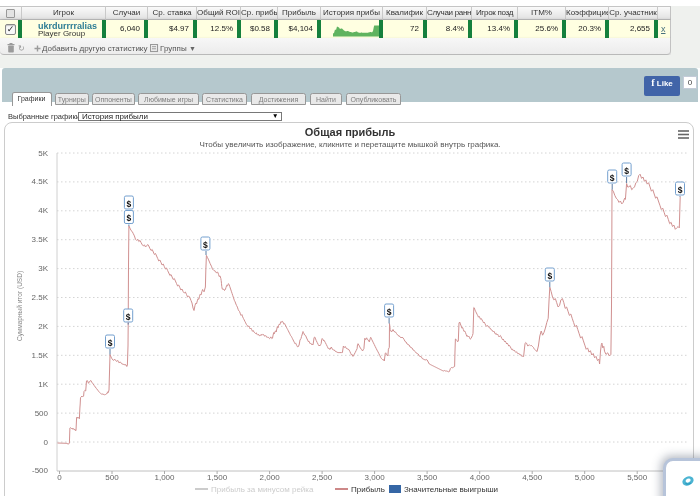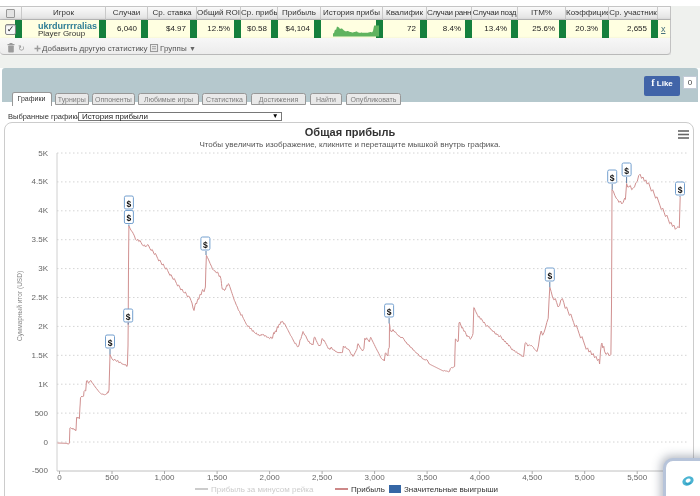--- a/index.html
+++ b/index.html
@@ -8,21 +8,21 @@
   .abs{position:absolute;}
   
   #thead{position:absolute;left:0;top:0;width:671px;height:14px;
          background:linear-gradient(#fafafa,#e2e2e2);
          border-top:1px solid #c5c5c5;border-bottom:1px solid #bfbfbf;border-right:1px solid #c2c2c2;box-sizing:border-box;
          box-shadow:1px 0 3px rgba(0,0,0,0.18);}
   .hc{position:absolute;top:0;height:14px;line-height:14px;font-size:8px;color:#333;
       text-align:center;border-right:1px solid #c9c9c9;box-sizing:border-box;overflow:hidden;white-space:nowrap;}
   #drow{position:absolute;left:0;top:14px;width:671px;height:18px;background:#ffffe1;box-shadow:1px 0 3px rgba(0,0,0,0.18);border-right:1px solid #c2c2c2;box-sizing:border-box;}
   .dc{position:absolute;top:14px;height:18px;font-size:8px;color:#222;text-align:right;
-      border-right:7px solid #15803d;box-sizing:border-box;line-height:18px;padding-right:4px;}
+      border-right:4px solid #15803d;box-sizing:border-box;line-height:18px;padding-right:4px;}
   #toolbar{position:absolute;left:0;top:32px;width:671px;height:17px;
            background:linear-gradient(#f7f7f7,#ececec);
            border-bottom:1px solid #b9b9b9;border-right:1px solid #c2c2c2;box-sizing:border-box;
            border-radius:0 0 4px 4px;box-shadow:1px 1px 3px rgba(0,0,0,0.18);}
   #gap{position:absolute;left:0;top:49px;width:700px;height:13px;background:#eff1ee;}
   
   #tealbar{position:absolute;left:2px;top:62px;width:696px;height:34px;background:#b5c8cd;
            border-radius:3px 3px 0 0;}
   #tealtitle{position:absolute;left:9px;top:5px;font-size:11px;font-weight:bold;color:#222;}
   
@@ -60,21 +60,21 @@
   <div class="hc" style="left:0px;width:22px;"></div>
   <div class="hc" style="left:22px;width:84px;">Игрок</div>
   <div class="hc" style="left:106px;width:42px;">Случаи</div>
   <div class="hc" style="left:148px;width:49px;">Ср. ставка</div>
   <div class="hc" style="left:197px;width:44px;">Общий ROI</div>
   <div class="hc" style="left:241px;width:37px;">Ср. прибы</div>
   <div class="hc" style="left:278px;width:43px;">Прибыль</div>
   <div class="hc" style="left:321px;width:62px;">История прибы</div>
   <div class="hc" style="left:383px;width:44px;">Квалифик</div>
   <div class="hc" style="left:427px;width:45px;letter-spacing:-0.3px;">Случаи ранн</div>
-  <div class="hc" style="left:472px;width:46px;letter-spacing:-0.3px;">Случаи позд</div>
+  <div class="hc" style="left:472px;width:46px;letter-spacing:-0.3px;">Игрок позд</div>
   <div class="hc" style="left:518px;width:48px;">ITM%</div>
   <div class="hc" style="left:566px;width:43px;text-align:right;">Коэффицие</div>
   <div class="hc" style="left:609px;width:49px;">Ср. участник</div>
   <div class="hc" style="left:658px;width:13px;border-right:none;"></div>
   <div class="abs" style="left:5.5px;top:2.5px;width:7px;height:7px;background:#e3e3e3;border:1px solid #999;border-radius:1px;"></div>
 
   <div id="drow"></div>
   <div class="dc" style="left:0px;width:22px;"></div>
   <div class="dc" style="left:22px;width:84px;"></div>
   <div class="dc" style="left:106px;width:42px;">6,040</div>

